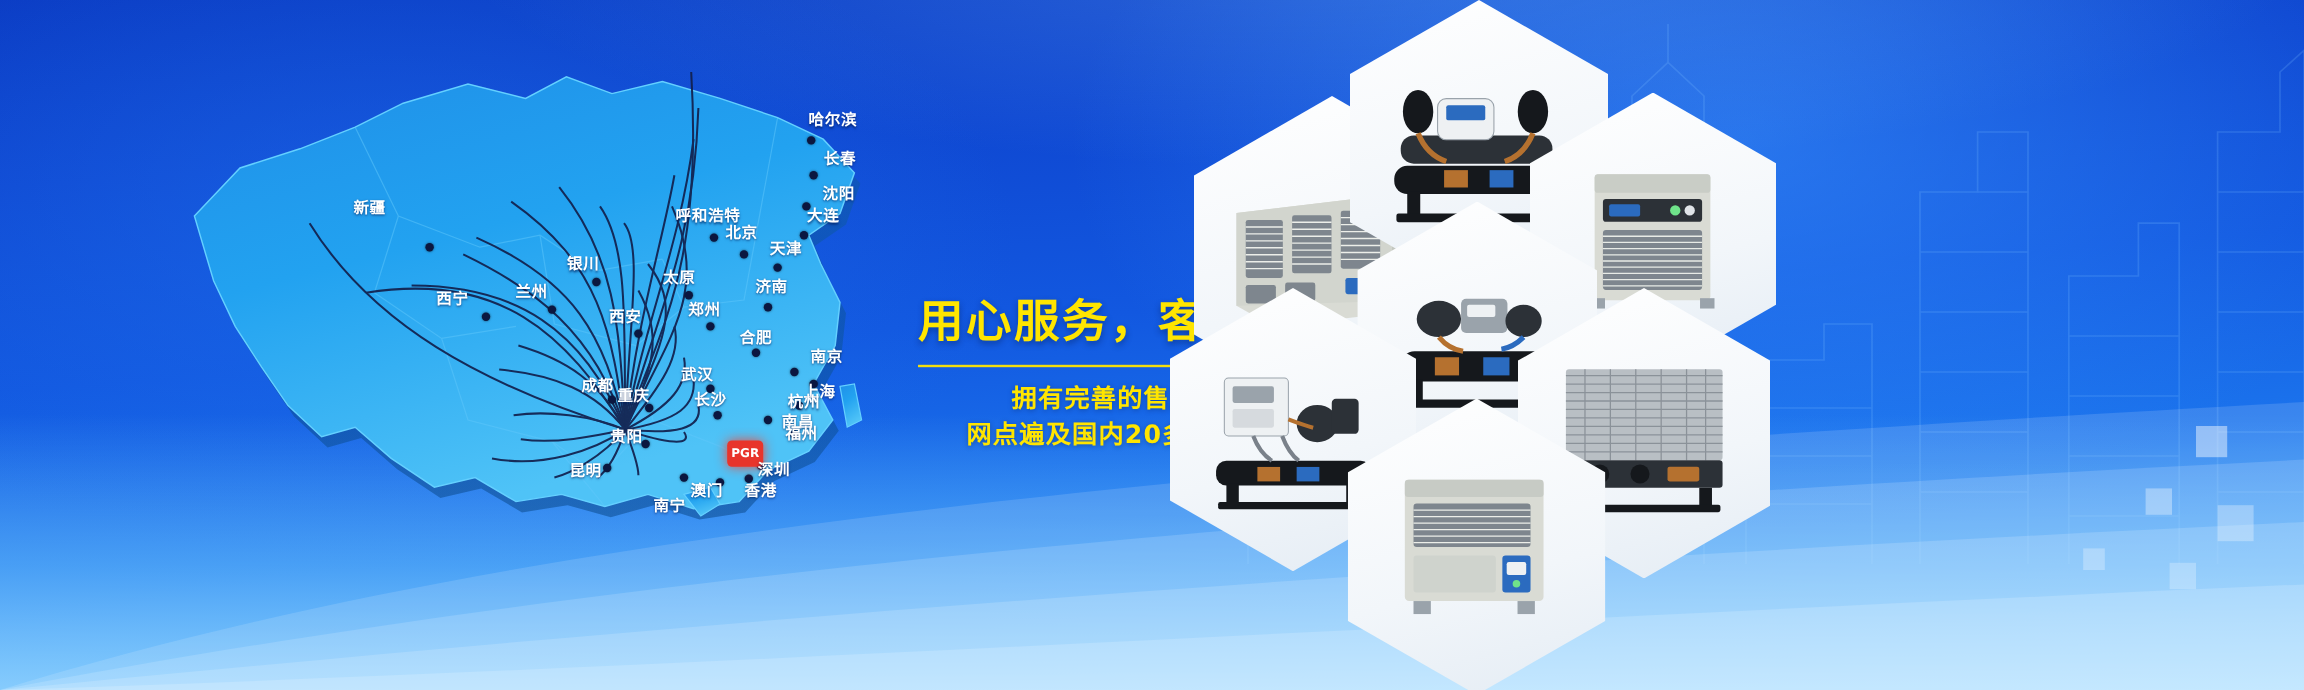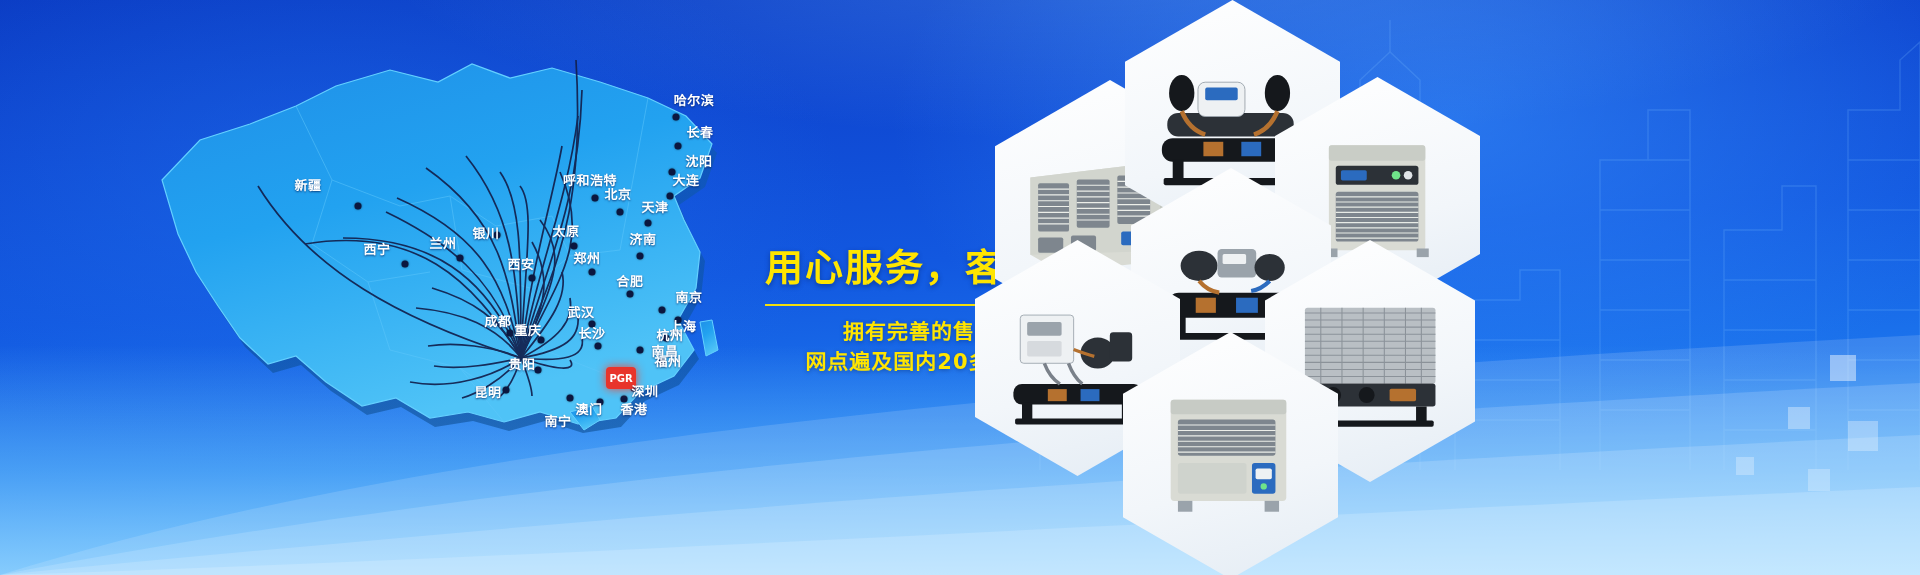--- a/index.html
+++ b/index.html
@@ -205,29 +205,29 @@
       <span class="city-dot" style="left:534px;top:368px"></span>
       <span class="city-dot" style="left:500px;top:382px"></span>
       <span class="city-dot" style="left:524px;top:379px"></span>
     </div>
 
     
     <div class="hub-dot" style="left:521px;top:358px">PGR</div>
 
     
     <div>
-      <span class="city-label" style="left:208px;top:164px">新疆</span>
+      <span class="city-label" style="left:208px;top:152px">新疆</span>
       <span class="city-label" style="left:594px;top:79px">哈尔滨</span>
       <span class="city-label" style="left:600px;top:111px">长春</span>
       <span class="city-label" style="left:599px;top:140px">沈阳</span>
       <span class="city-label" style="left:490px;top:159px">呼和浩特</span>
       <span class="city-label" style="left:518px;top:173px">北京</span>
       <span class="city-label" style="left:555px;top:186px">天津</span>
       <span class="city-label" style="left:586px;top:159px">大连</span>
-      <span class="city-label" style="left:386px;top:212px">银川</span>
+      <span class="city-label" style="left:386px;top:199px">银川</span>
       <span class="city-label" style="left:466px;top:210px">太原</span>
       <span class="city-label" style="left:343px;top:222px">兰州</span>
       <span class="city-label" style="left:277px;top:228px">西宁</span>
       <span class="city-label" style="left:421px;top:243px">西安</span>
       <span class="city-label" style="left:487px;top:237px">郑州</span>
       <span class="city-label" style="left:543px;top:218px">济南</span>
       <span class="city-label" style="left:530px;top:260px">合肥</span>
       <span class="city-label" style="left:589px;top:276px">南京</span>
       <span class="city-label" style="left:583px;top:305px">上海</span>
       <span class="city-label" style="left:481px;top:291px">武汉</span>

